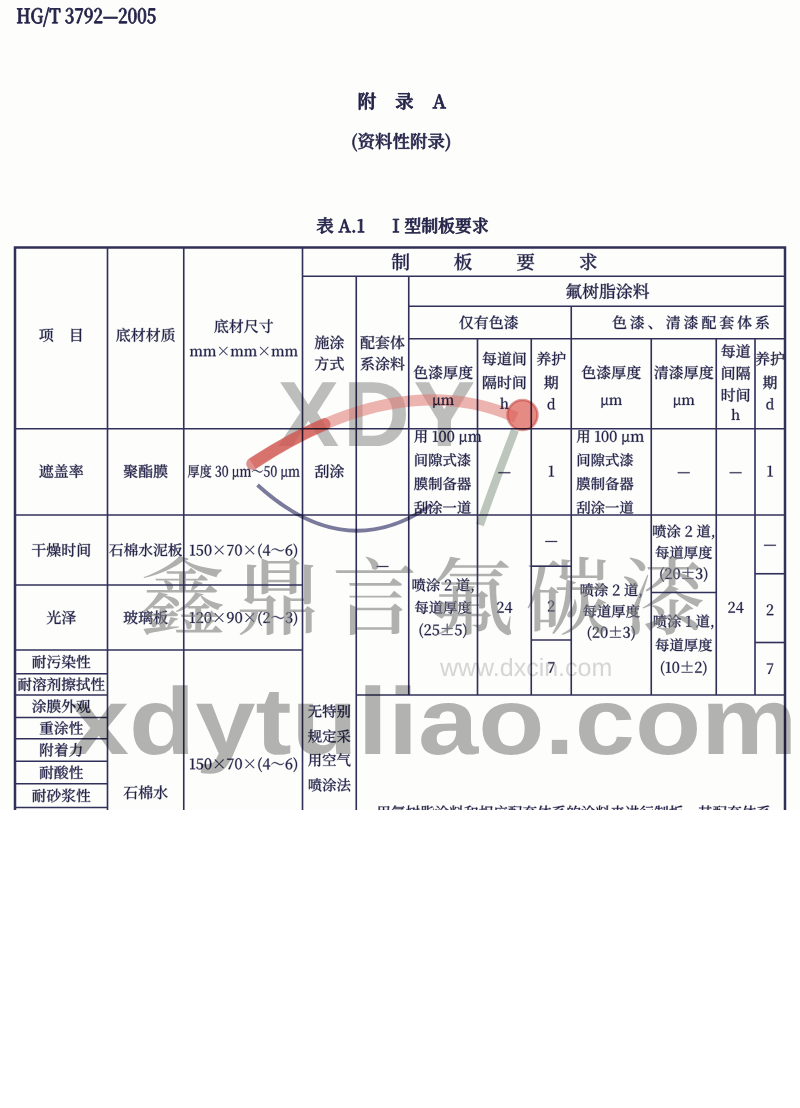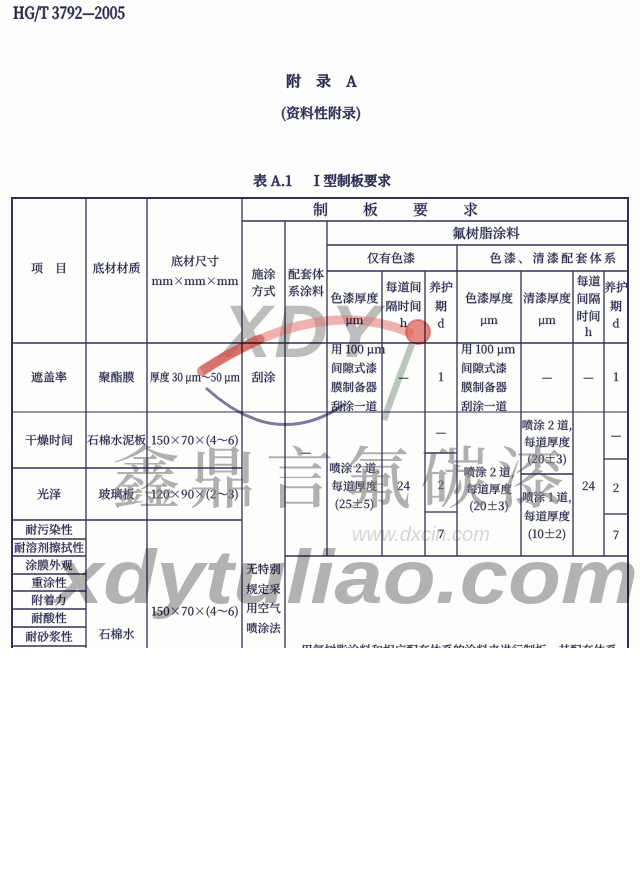--- a/index.html
+++ b/index.html
@@ -1,14 +1,14 @@
 <!DOCTYPE html>
 <html><head><meta charset="utf-8"><style>
 html,body{margin:0;padding:0;background:#ffffff;}
-#page{position:relative;width:640px;height:648px;background:#fdfdfb;overflow:hidden;font-family:"Liberation Sans", sans-serif;font-style:italic;}
+#page{position:relative;width:640px;height:648px;background:#fdfdfb;overflow:hidden;font-family:"Liberation Sans", sans-serif;}
 .wm{mix-blend-mode:multiply;}
 </style></head><body>
 <div id="page">
 <svg width="640" height="886" viewBox="0 0 640 886">
 <defs>
         <path id="g0" d="M50 70 60 69C60 59 60 50 60 40H26C26 50 26 59 26 69L36 70V73H5V70L15 69C15 59 15 49 15 39V34C15 24 15 14 15 4L5 3V0H36V3L26 4C26 14 26 24 26 36H60C60 24 60 14 60 4L50 3V0H81V3L71 4C70 14 70 24 70 34V39C70 49 70 59 71 69L81 70V73H50Z"></path>
         <path id="g1" d="M44 32 56 31C56 24 56 17 56 10V4C52 3 48 2 44 2C28 2 16 15 16 37C16 59 28 71 44 71C49 71 53 70 56 68L60 53H65L65 69C58 73 52 75 43 75C21 75 5 60 5 37C5 14 20 -2 43 -2C52 -2 58 0 66 5V10C66 18 66 25 66 31L73 32V35H44Z"></path>
         <path id="g2" d="M1 -18H6L36 78H31Z"></path>
         <path id="g3" d="M2 54H7L10 70H28C28 60 28 49 28 39V34C28 24 28 14 28 4L17 3V0H50V3L39 4C39 14 39 24 39 34V39C39 49 39 60 39 70H57L60 54H65L64 73H3Z"></path>
         <path id="g4" d=""></path>

